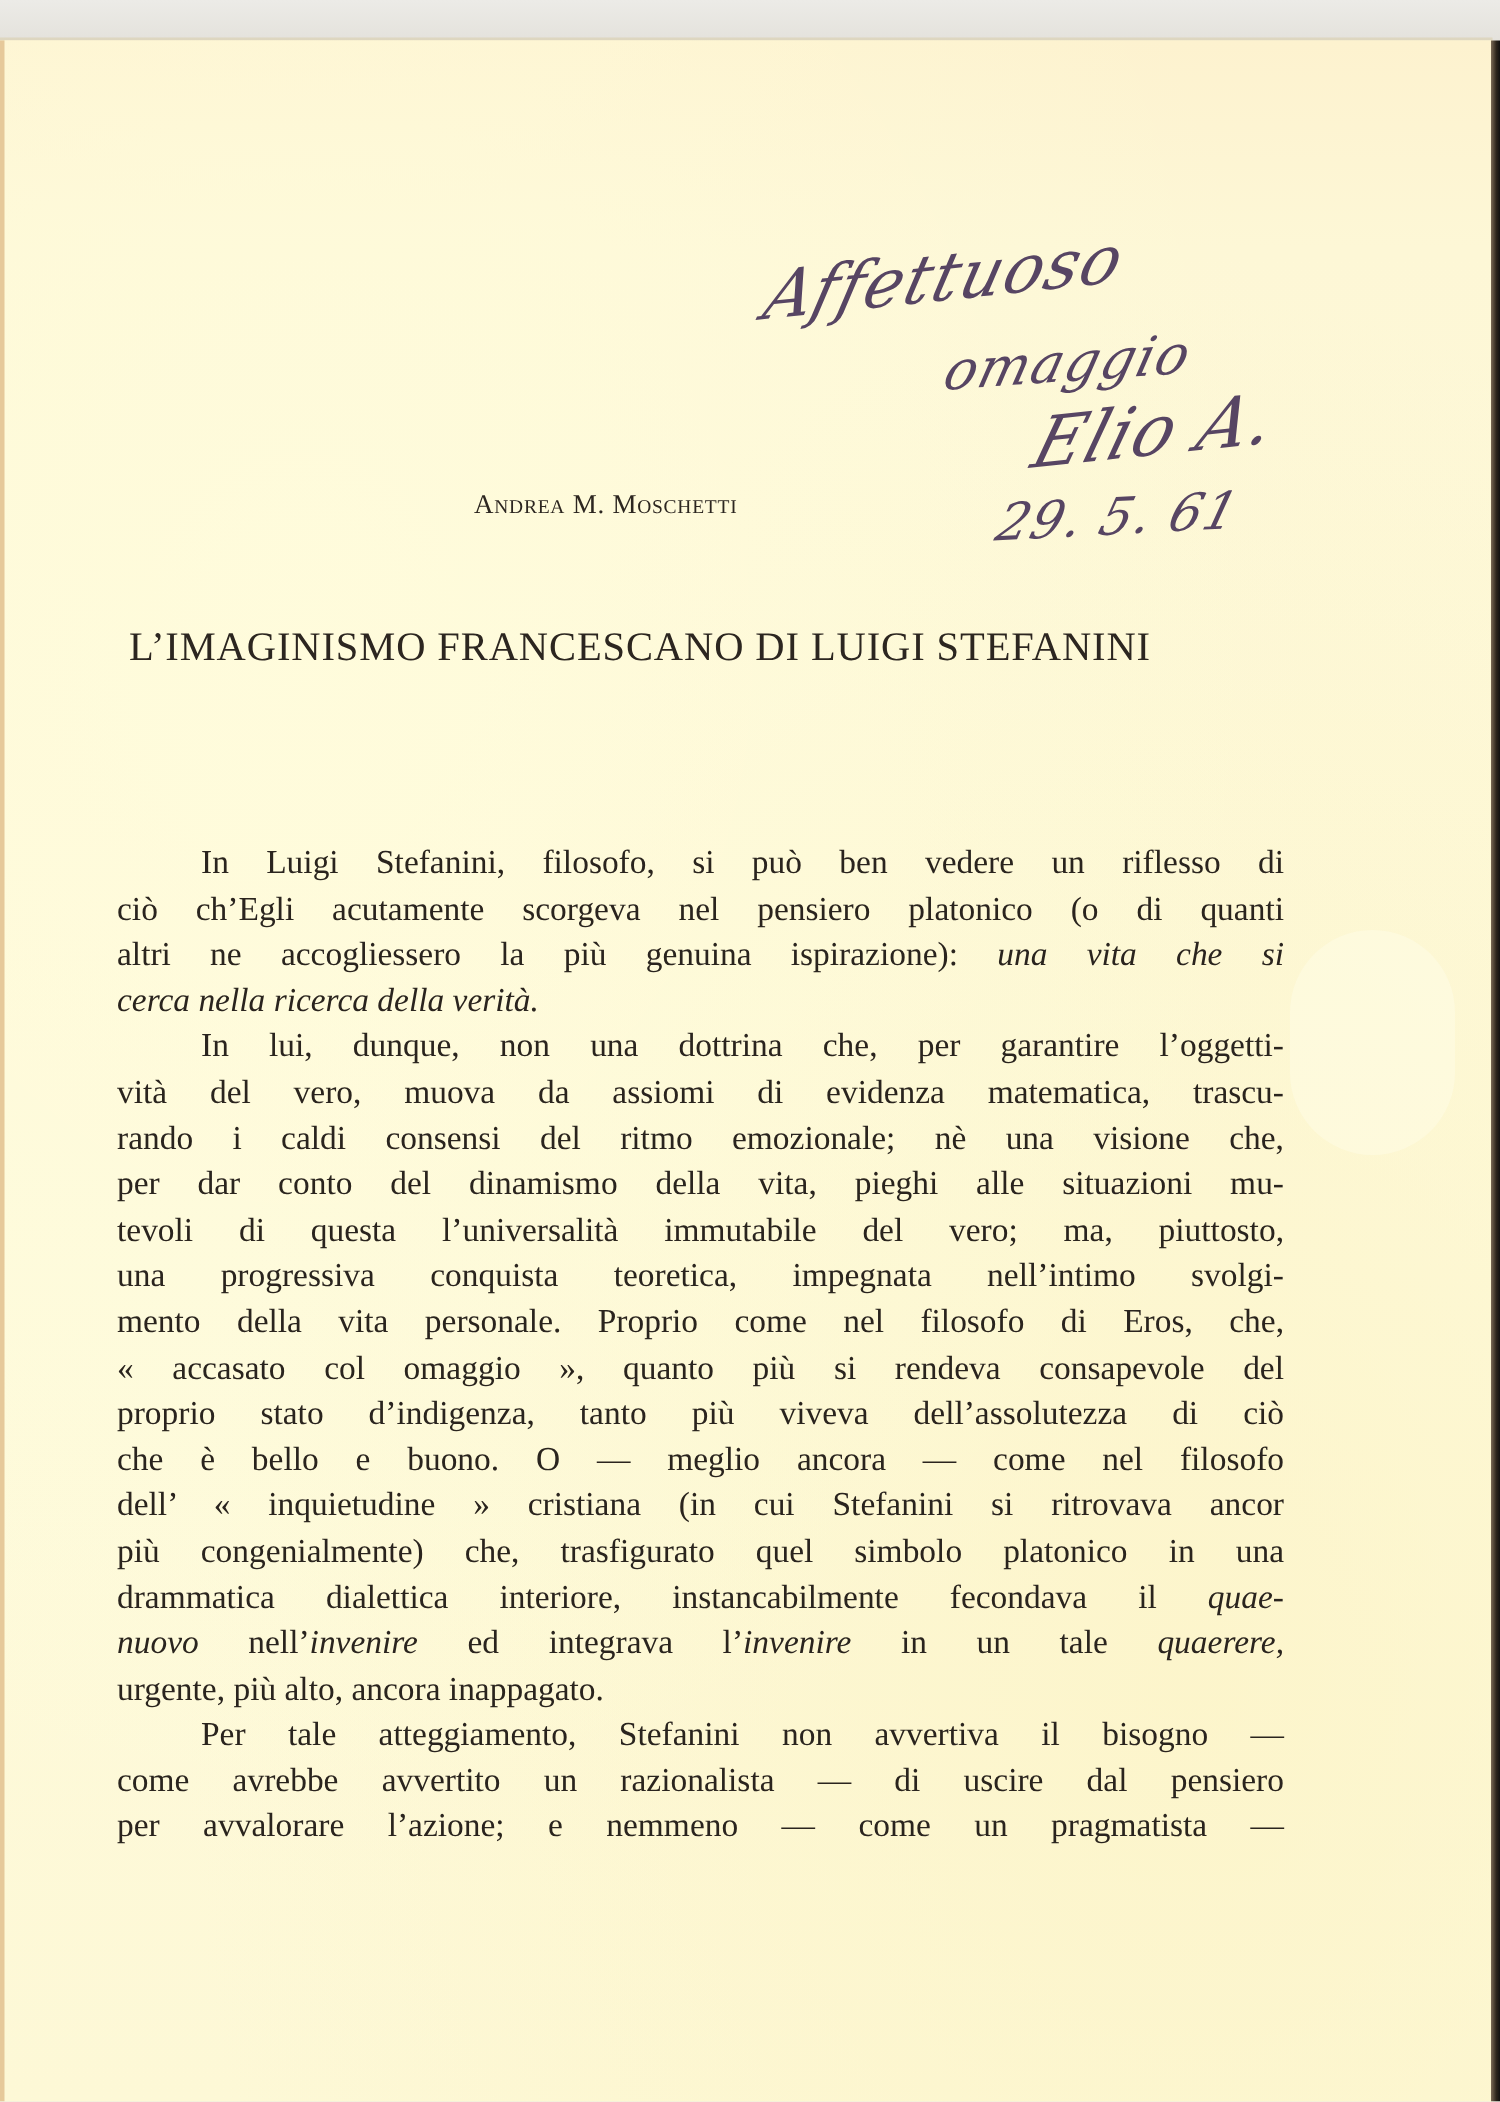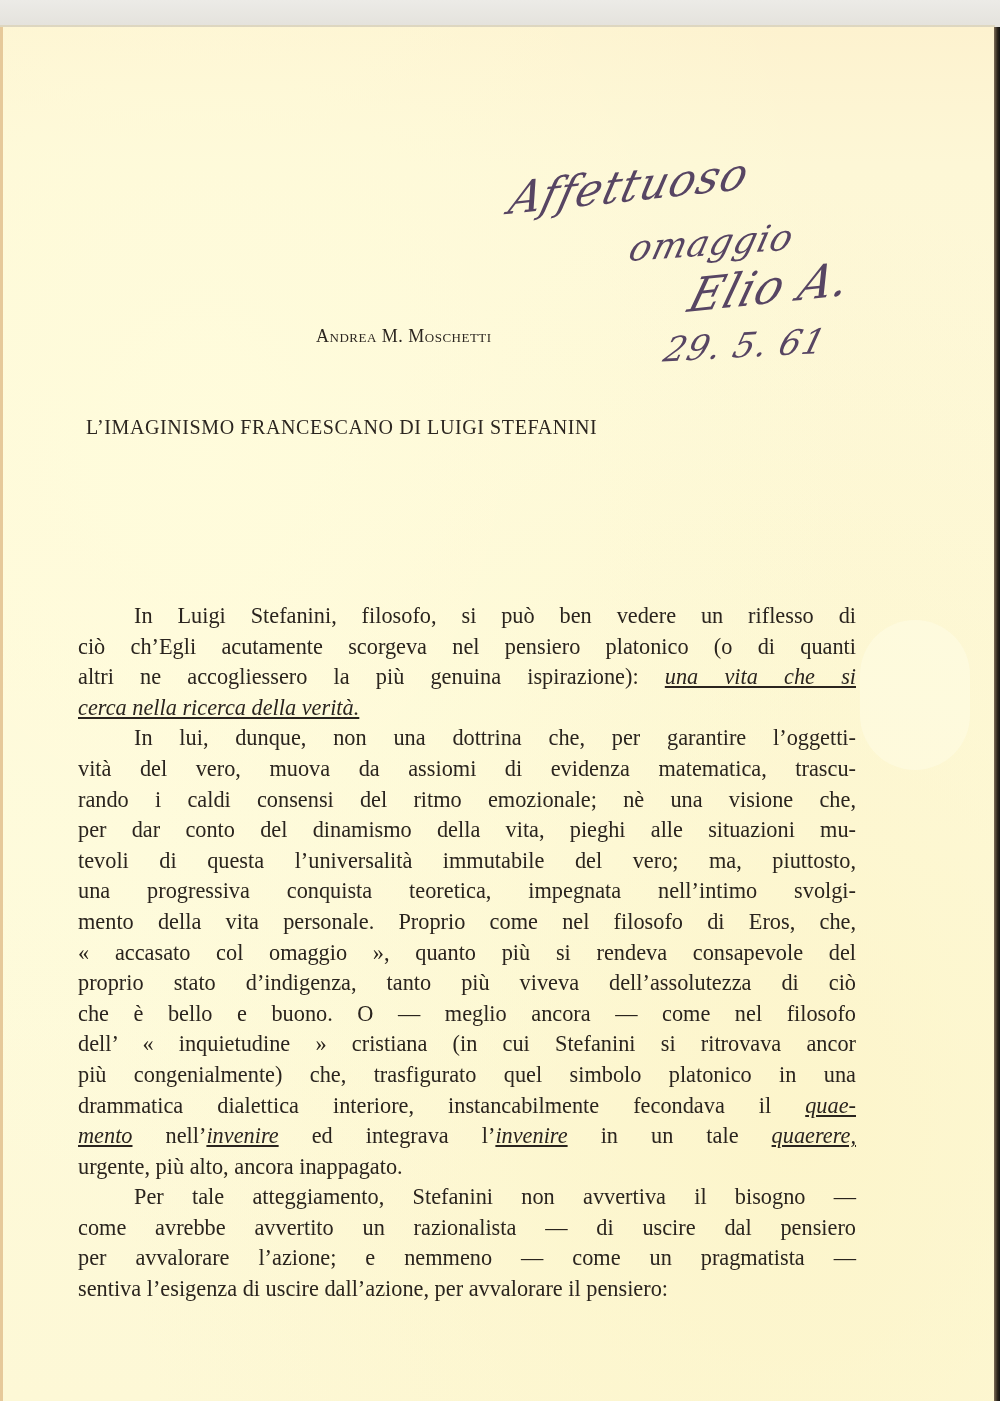--- a/index.html
+++ b/index.html
@@ -80,30 +80,30 @@
       font-variant: small-caps;
       white-space: nowrap;
     }
 
     
     .title {
       position: absolute;
       left: 86px; top: 416px;
       width: 760px;
       font-family: "Liberation Serif", serif;
-      font-size: 20px;
+      font-size: 27px;
       color: #2c2620;
       letter-spacing: 0.6px;
       white-space: nowrap;
     }
 
     
     .body-text {
       position: absolute;
-      left: 78px; top: 601px;
+      left: 78px; top: 560px;
       width: 778px;
       font-family: "Liberation Serif", serif;
       font-size: 22.3px;
       line-height: 30.6px;
       color: #2a241e;
       text-align: justify;
     }
     .para {
       margin: 0;
       text-indent: 56px;
@@ -115,21 +115,21 @@
       text-align-last: justify;
       white-space: nowrap;
     }
     .para .line.last {
       text-align-last: left;
     }
     .para .line.first {
       padding-left: 56px;
     }
     .para { text-indent: 0; }
-    em { font-style: italic; text-decoration: underline; }
+    em { font-style: italic; }
 
     .watermark {
       position: absolute;
       left: 860px; top: 620px;
       width: 110px; height: 150px;
       border-radius: 60px;
       background: rgba(255,255,240,0.35);
     }
   </style>
 </head>
@@ -167,23 +167,22 @@
         <span class="line"><span>per dar conto del dinamismo della vita, pieghi alle situazioni mu-</span></span>
         <span class="line"><span>tevoli di questa l’universalità immutabile del vero; ma, piuttosto,</span></span>
         <span class="line"><span>una progressiva conquista teoretica, impegnata nell’intimo svolgi-</span></span>
         <span class="line"><span>mento della vita personale. Proprio come nel filosofo di Eros, che,</span></span>
         <span class="line"><span>« accasato col omaggio », quanto più si rendeva consapevole del</span></span>
         <span class="line"><span>proprio stato d’indigenza, tanto più viveva dell’assolutezza di ciò</span></span>
         <span class="line"><span>che è bello e buono. O — meglio ancora — come nel filosofo</span></span>
         <span class="line"><span>dell’ « inquietudine » cristiana (in cui Stefanini si ritrovava ancor</span></span>
         <span class="line"><span>più congenialmente) che, trasfigurato quel simbolo platonico in una</span></span>
         <span class="line"><span>drammatica dialettica interiore, instancabilmente fecondava il </span><em>quae-</em></span>
-        <span class="line"><em>mento</em><span> nell’</span><em>invenire</em><span> ed integrava l’</span><em>invenire</em><span> in un tale </span><em>quaerere,</em></span>
+        <span class="line"><em>nuovo</em><span> nell’</span><em>invenire</em><span> ed integrava l’</span><em>invenire</em><span> in un tale </span><em>quaerere,</em></span>
         <span class="line last"><span>urgente, più alto, ancora inappagato.</span></span>
       </div>
       <div class="para">
         <span class="line first"><span>Per tale atteggiamento, Stefanini non avvertiva il bisogno —</span></span>
         <span class="line"><span>come avrebbe avvertito un razionalista — di uscire dal pensiero</span></span>
         <span class="line"><span>per avvalorare l’azione; e nemmeno — come un pragmatista —</span></span>
-        <span class="line last"><span>sentiva l’esigenza di uscire dall’azione, per avvalorare il pensiero:</span></span>
       </div>
     </div>
 </div>
 
 </body></html>

